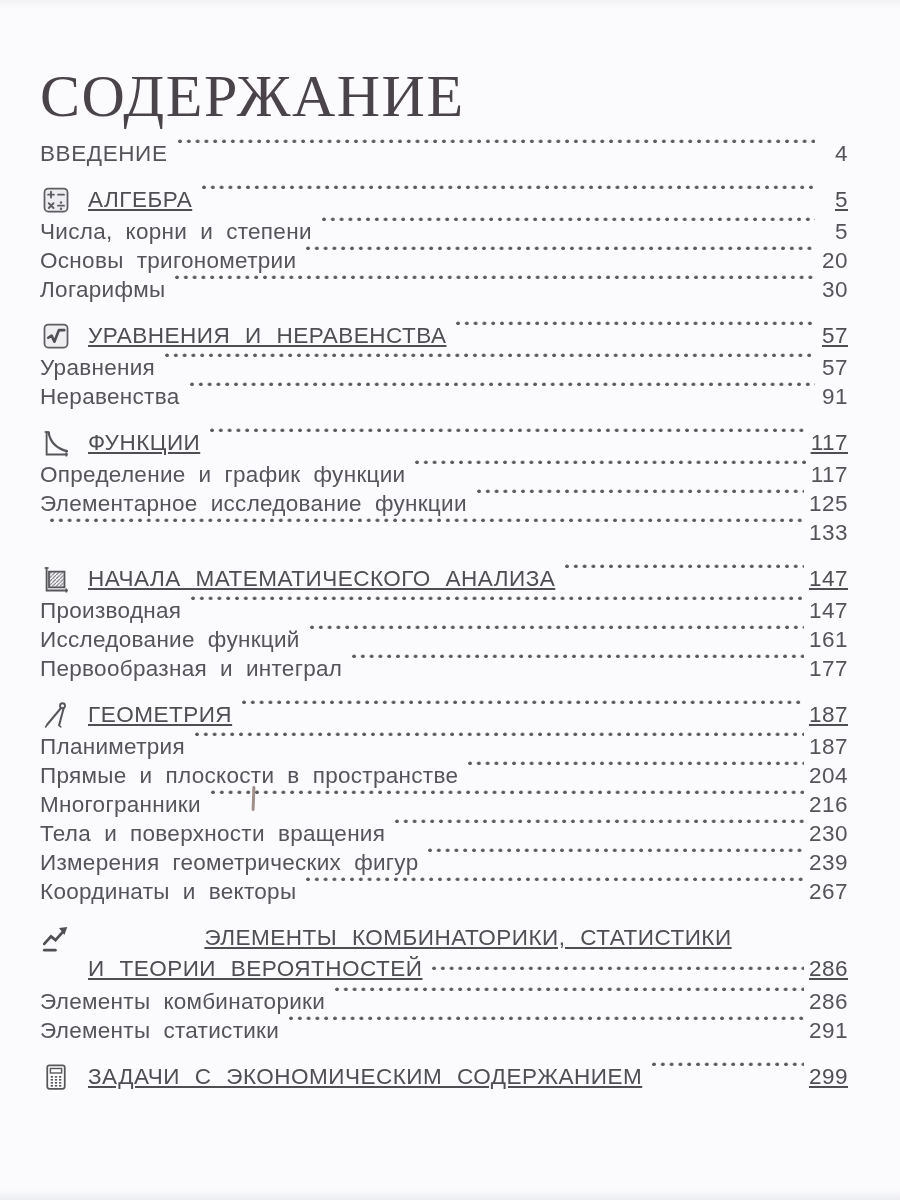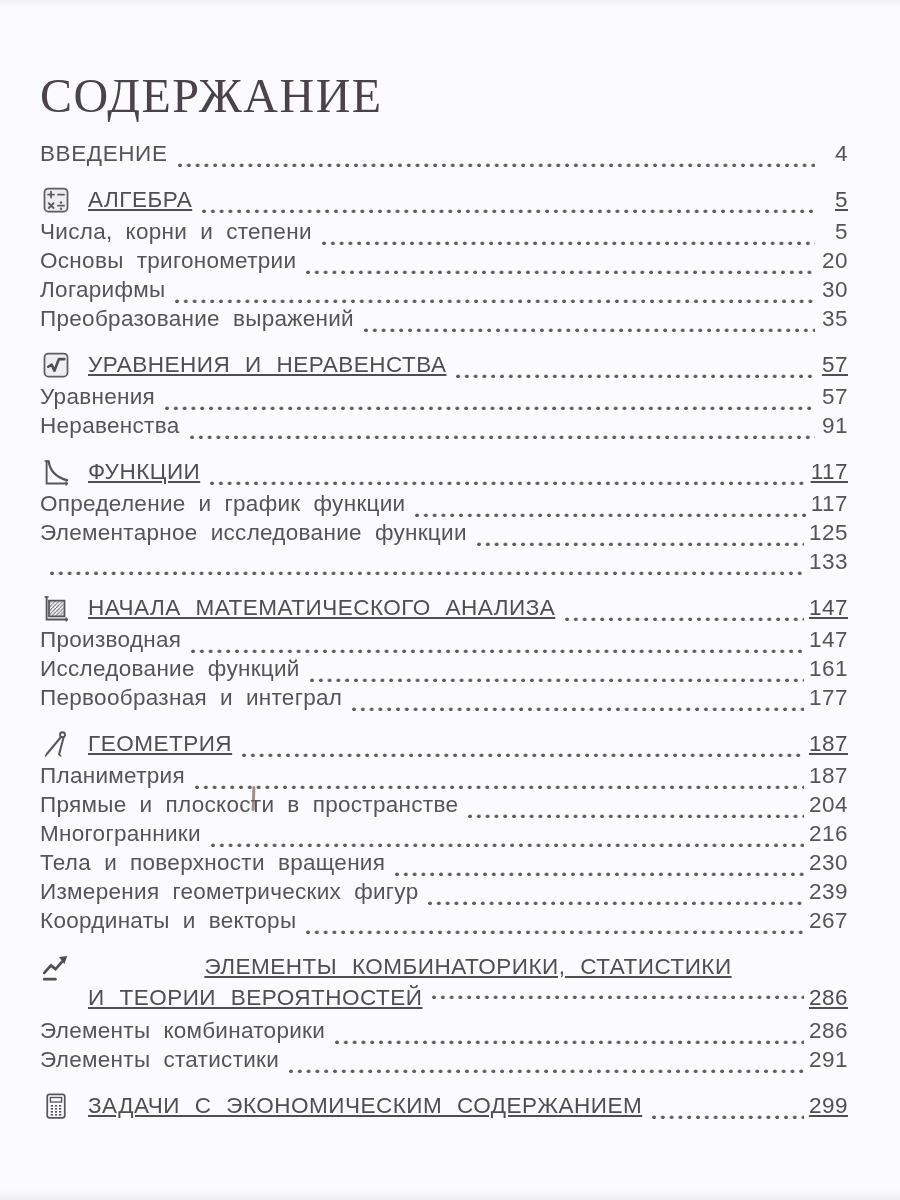--- a/index.html
+++ b/index.html
@@ -19,29 +19,29 @@
   .page::before{ 
     content:"";position:absolute;left:0;top:0;width:900px;height:8px;
     background:linear-gradient(#e9eaee,rgba(233,234,238,0));opacity:.55;pointer-events:none;
   }
   .page::after{ 
     content:"";position:absolute;left:0;bottom:0;width:900px;height:10px;
     background:linear-gradient(rgba(227,228,232,0),#e3e4e8);opacity:.6;pointer-events:none;
   }
   .title{
     font-family:"Liberation Serif",serif;
-    font-size:48px;line-height:52px;
+    font-size:60px;line-height:52px;
     font-weight:500;
     letter-spacing:1.5px;
     color:#4a444a;
     margin:0 0 17px 0;
   }
   .toc{display:block;}
   .row{
-    display:flex;align-items:flex-end;
+    display:flex;align-items:flex-start;
     height:29px;
     font-size:22.5px;line-height:29px;
     white-space:nowrap;
   }
   .row .label{word-spacing:6.5px;letter-spacing:.3px;}
   .chapter .label{letter-spacing:.6px;}
   .section{margin-top:17px;margin-bottom:3px;color:#4e4e53;text-decoration:underline;}
   .section .label{word-spacing:8px;letter-spacing:.5px;}
   .leader{
     flex:1;
@@ -172,25 +172,20 @@
       <div class="row sub">
         <span class="label">Основы тригонометрии</span>
         <span class="leader"></span>
         <span class="page-num">20</span>
       </div>
       <div class="row sub">
         <span class="label">Логарифмы</span>
         <span class="leader"></span>
         <span class="page-num">30</span>
       </div>
-      <div class="row sub">
-        <span class="label">Преобразование выражений</span>
-        <span class="leader"></span>
-        <span class="page-num">35</span>
-      </div>
       <div class="row section">
         <span class="icon-wrap">
           <svg class="icon" viewBox="0 0 24 24" aria-hidden="true">
             <use href="#radical-icon" xlink:href="#radical-icon"></use>
           </svg>
         </span>
         <span class="label">УРАВНЕНИЯ И НЕРАВЕНСТВА</span>
         <span class="leader"></span>
         <span class="page-num">57</span>
       </div>

